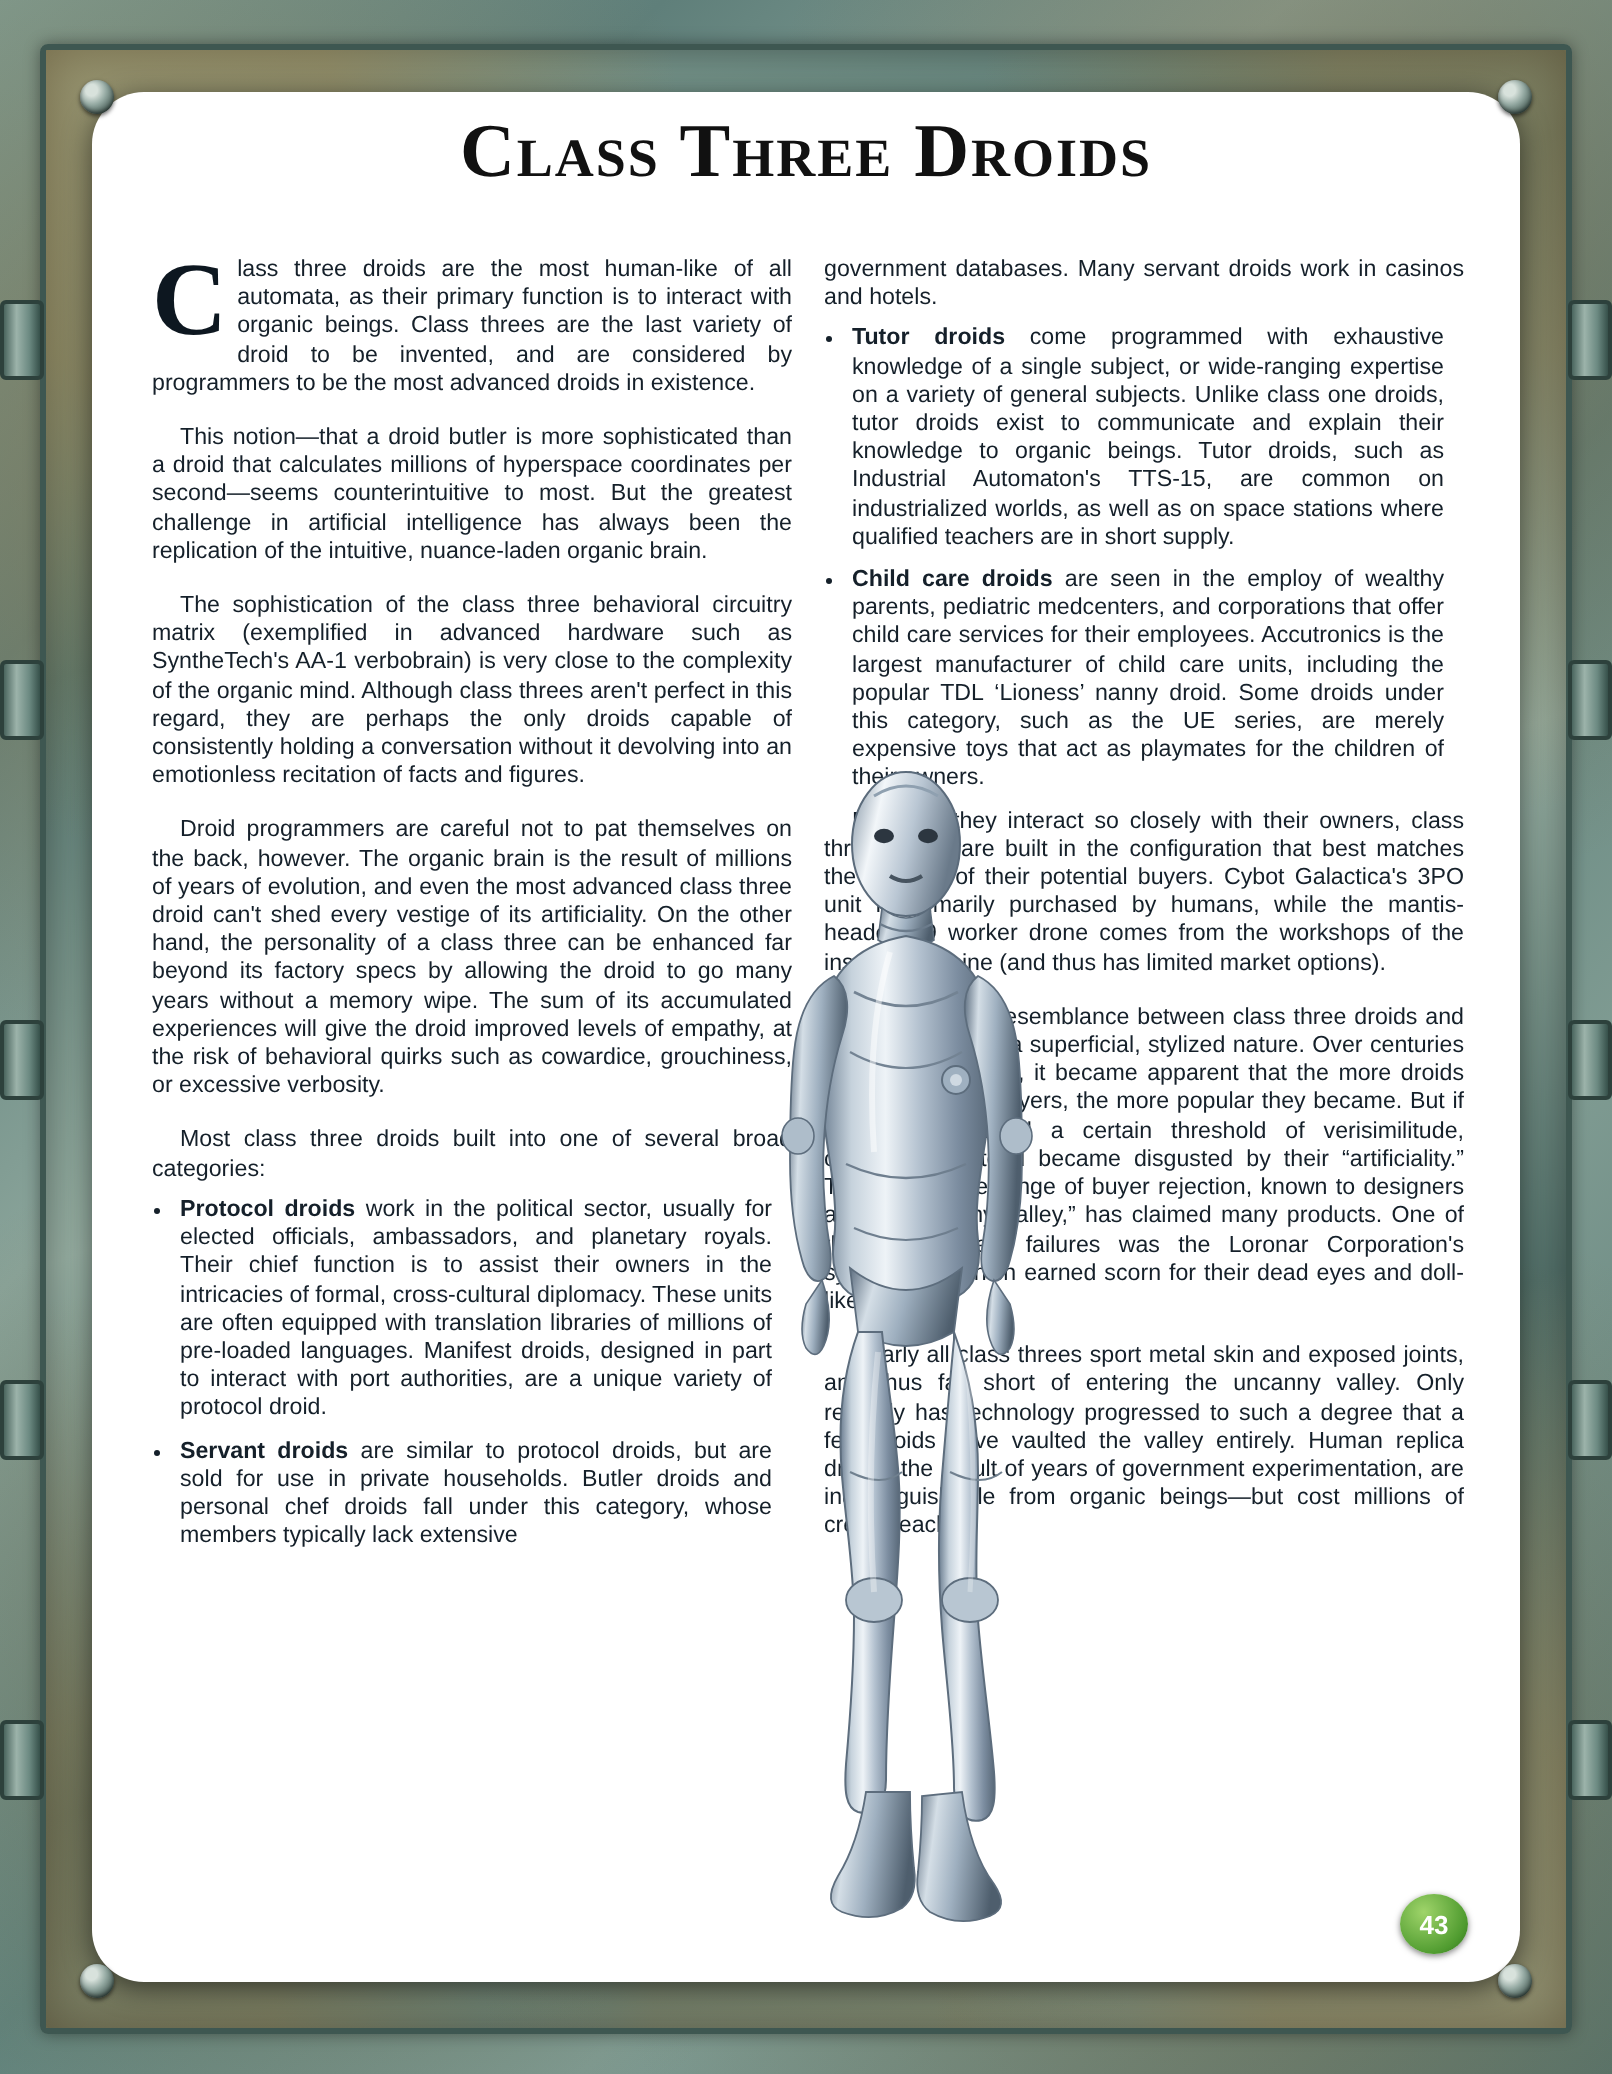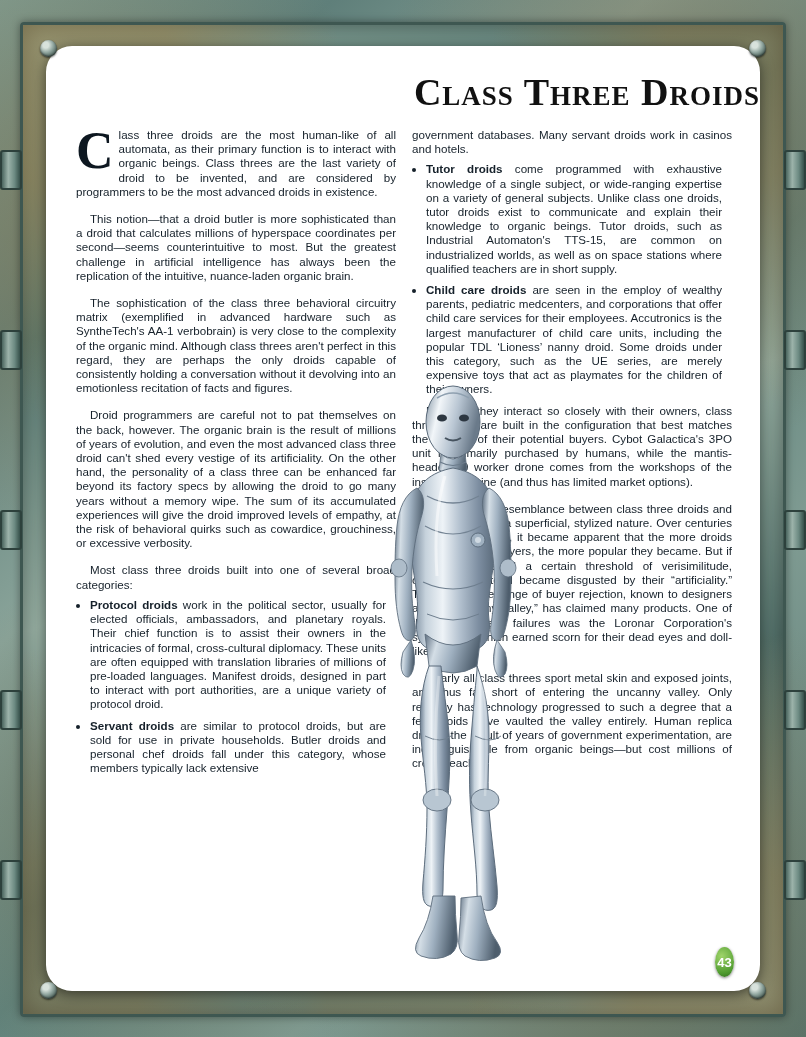--- a/index.html
+++ b/index.html
@@ -73,27 +73,27 @@
   .paper {
     position:absolute;
     left: 46px; top: 46px; right: 46px; bottom: 46px;
     background:#ffffff;
     border-radius: 26px;
     box-shadow: 0 3px 14px rgba(0,0,0,.55);
     overflow:hidden;
   }
 
   .title {
-    text-align:right;
+    text-align:center;
     font-family:"Liberation Serif", serif;
     font-weight:bold;
     font-size: 38px;
     letter-spacing: 1px;
     color:#111;
-    margin: 24px 0 14px;
+    margin: 8px 0 14px;
     font-variant: small-caps;
   }
 
   .columns {
     position:absolute;
     top: 82px; left: 30px; right: 28px; bottom: 18px;
   }
   .col {
     position:absolute;
     top:0; bottom:0;
@@ -130,21 +130,21 @@
     position:absolute;
     left: 295px; top: 330px;
     width: 230px; height: 650px;
     z-index: 3;
     pointer-events:none;
   }
 
   .page-number {
     position:absolute;
     right: 26px; bottom: 14px;
-    width: 19px; height: 30px; border-radius:50%;
+    width: 34px; height: 30px; border-radius:50%;
     background: radial-gradient(circle at 35% 30%, #9fd46a, #4f9b2f 70%, #2f6b1d);
     color:#fff; font-size:13px; font-weight:bold;
     display:flex; align-items:center; justify-content:center;
     box-shadow: 0 1px 3px rgba(0,0,0,.5);
     z-index: 8;
     margin-left: 15px;
   }
 </style>
 </head>
 <body>

